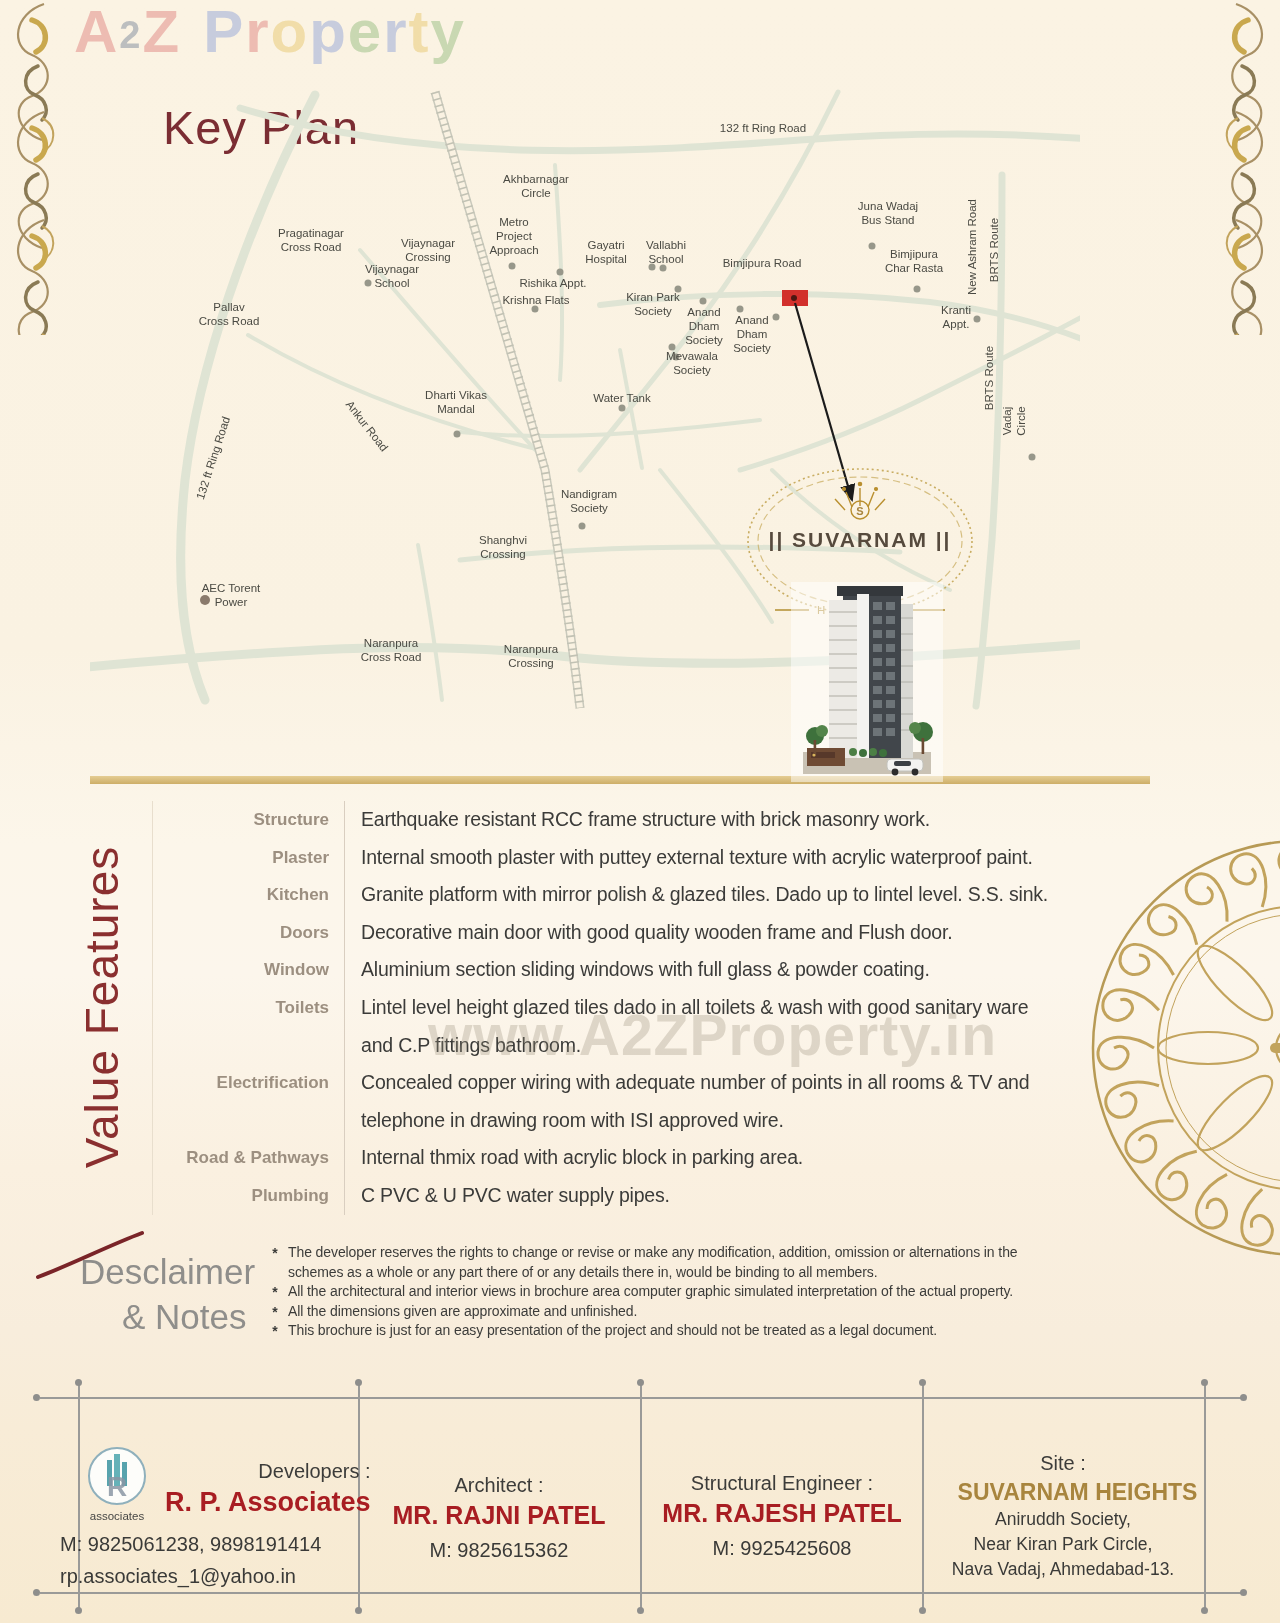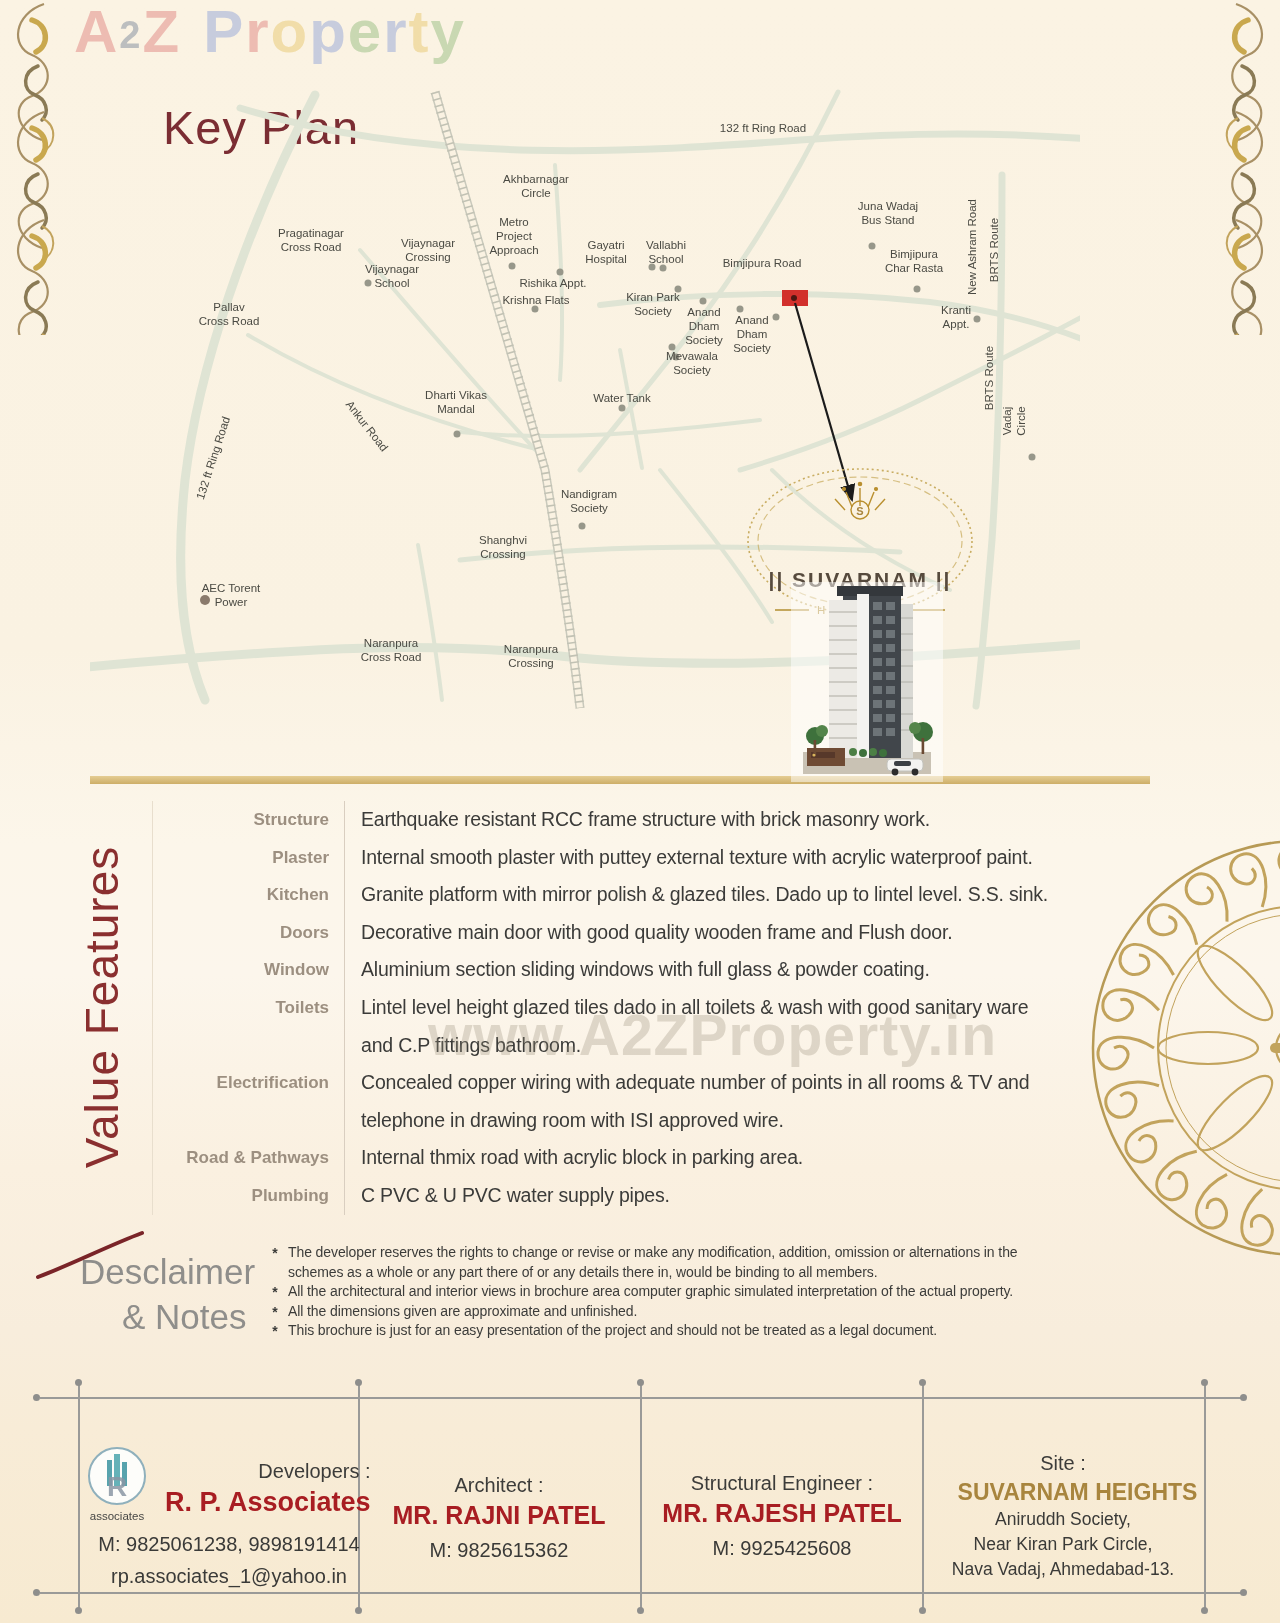--- a/index.html
+++ b/index.html
@@ -18,21 +18,21 @@
   .keyplan{position:absolute;left:163px;top:100px;margin:0;font-size:47px;font-weight:300;
            color:#7b2d33;letter-spacing:1px;}
   
   .map-svg{position:absolute;left:90px;top:85px;width:990px;height:700px;}
   .maplabel{position:absolute;transform:translate(-50%,0);font-size:11.5px;line-height:1.22;
             color:#4a4a43;text-align:center;white-space:pre-line;}
   
   .wreath{position:absolute;left:742px;top:462px;width:236px;height:158px;}
   .wreath svg{position:absolute;left:0;top:0;}
   .wreath-name{position:absolute;left:0;top:66px;width:100%;text-align:center;
-               font-size:21px;font-weight:bold;color:#564a3d;letter-spacing:2px;margin-top:40px;}
+               font-size:21px;font-weight:bold;color:#564a3d;letter-spacing:2px;}
   .wreath-sub{position:absolute;left:0;top:96px;width:100%;display:flex;align-items:center;justify-content:center;gap:8px;
               font-size:11.5px;color:#b7953f;letter-spacing:5px;font-weight:normal;margin-top:46px;}
   .wreath-sub .dash{width:34px;height:1.5px;background:#c4a75c;}
   
   .gold-bar{position:absolute;left:90px;top:776px;width:1060px;height:8px;
             background:linear-gradient(180deg,#e5cd93,#cdae67);}
   
   .vf-title{position:absolute;left:102px;top:1007px;transform:translate(-50%,-50%) rotate(-90deg);
             font-size:46px;font-weight:300;color:#8a2f2f;letter-spacing:1px;white-space:nowrap;}
   .value-features{position:absolute;left:152px;top:801px;width:905px;border-left:1px solid #e8decd;}
@@ -54,21 +54,21 @@
   .hline{position:absolute;height:1.5px;background:#9a9a98;}
   .vline{position:absolute;width:1.5px;background:#9a9a98;}
   .fdot{position:absolute;width:7px;height:7px;border-radius:50%;background:#8e8e8c;}
   .fcol{position:absolute;text-align:center;color:#3c3c3a;}
   .f-heading{font-size:20px;color:#3c3c3a;}
   .f-name{font-size:25px;font-weight:bold;color:#a81d22;margin-top:4px;}
   .f-name.gold{color:#a8853e;font-size:23px;padding-left:29px;}
   .f-line{font-size:20px;margin-top:9px;color:#3a3a38;}
   .f-addr{font-size:17.5px;line-height:23px;color:#3a3a38;margin-top:2px;}
   .dev-text{position:absolute;left:157px;top:1460px;text-align:right;margin-left:8px;}
-  .dev-contact{position:absolute;left:88px;top:1524px;width:282px;text-align:center;}
+  .dev-contact{position:absolute;left:60px;top:1524px;width:282px;text-align:left;}
   .rp-logo{position:absolute;left:84px;top:1446px;}
 </style>
 </head>
 <body>
 
 <div class="page">
 
   <svg class="abs" style="left:2px;top:0" width="70" height="335" viewBox="0 0 70 335">
     <defs>
       <g id="curl">

